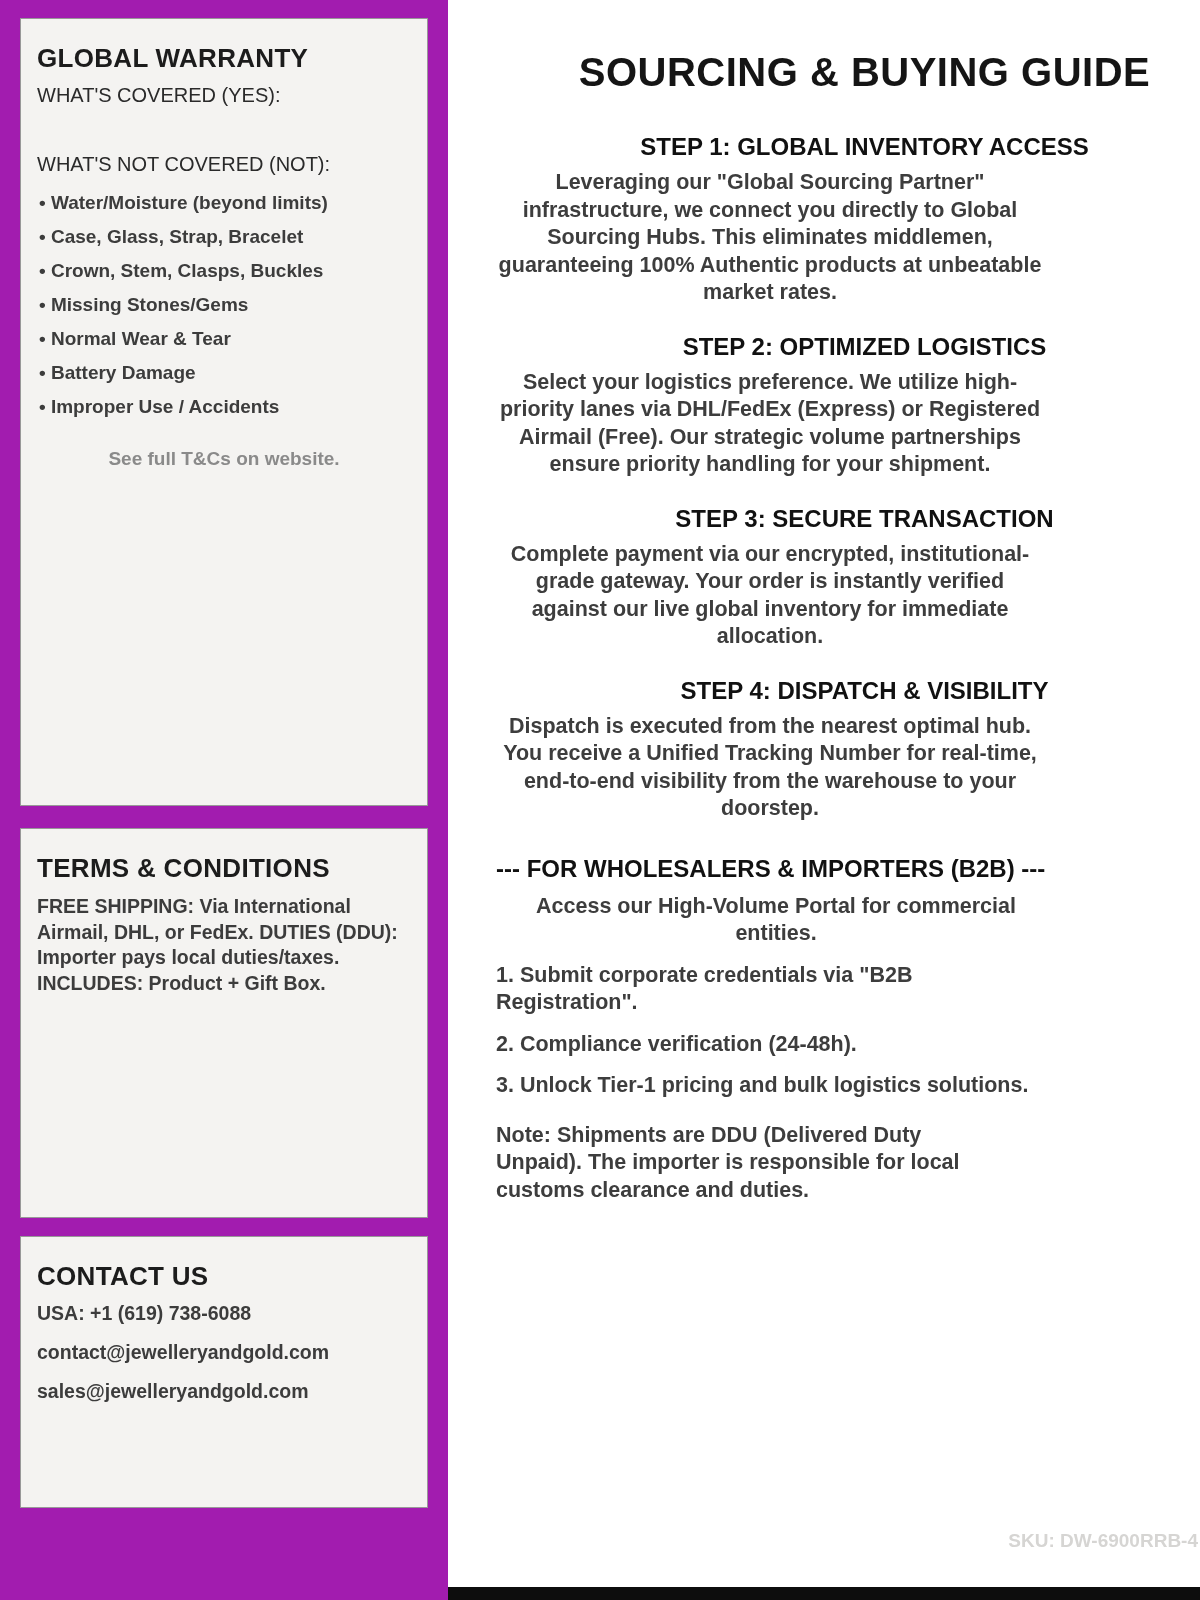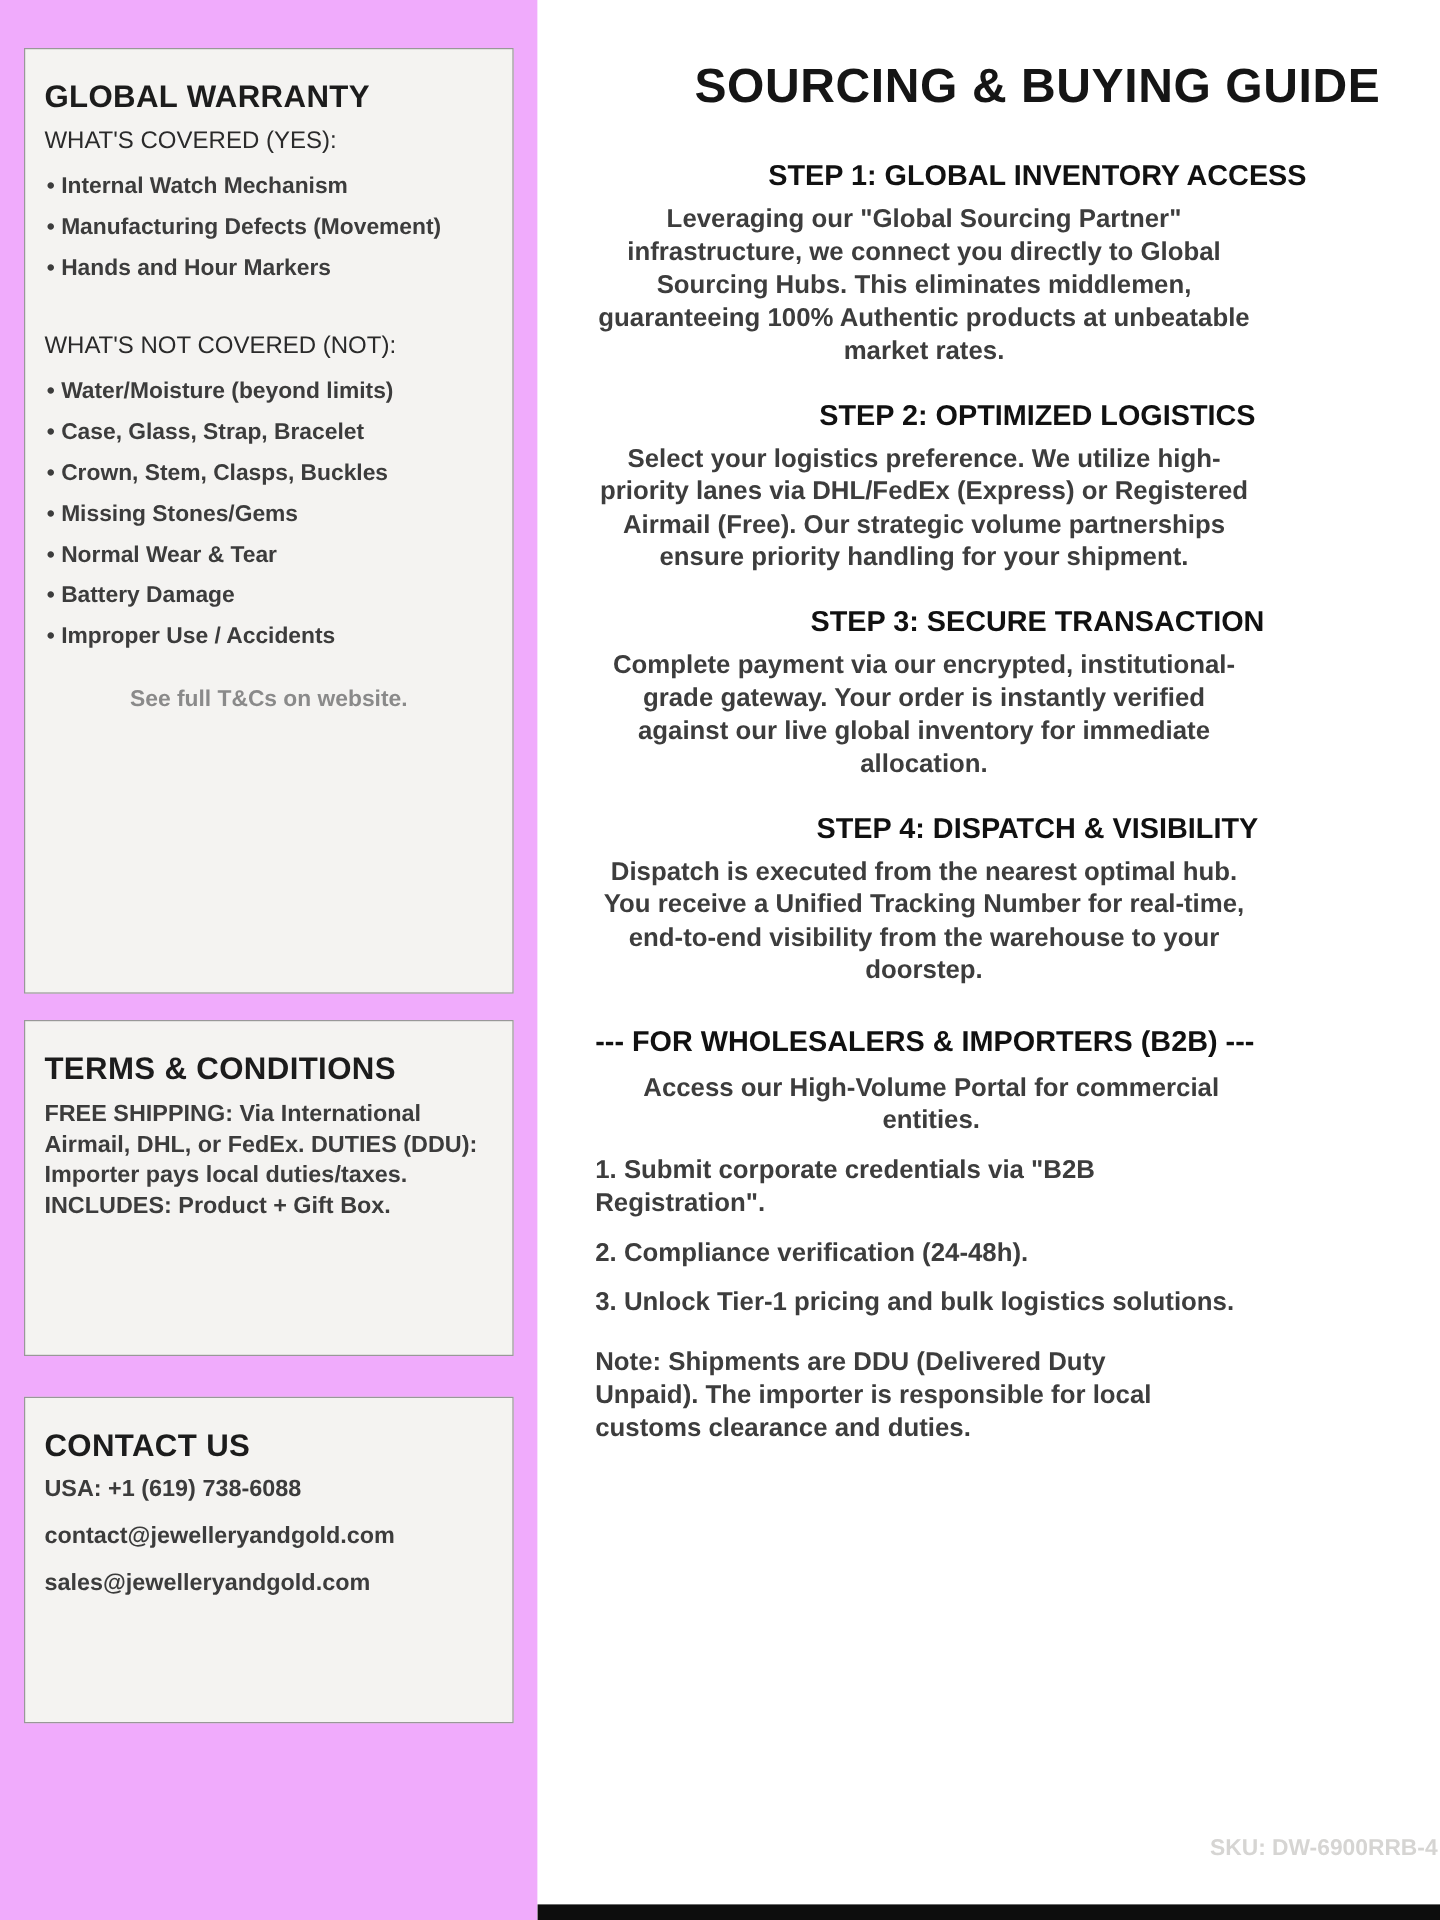--- a/index.html
+++ b/index.html
@@ -12,30 +12,30 @@
     height: 1600px;
     background: #ffffff;
     overflow: hidden;
   }
 
   
   .sidebar {
     position: absolute;
     left: 0; top: 0;
     width: 448px; height: 1600px;
-    background: #f0abfc;
-    padding: 40px 20px 0 20px;
+    background: #a21caf;
+    padding: 18px 20px 0 20px;
   }
   .panel {
     background: #f4f3f1;
     border: 1px solid #989898;
     padding: 24px 16px;
   }
   .panel-warranty { height: 788px; margin-bottom: 22px; }
-  .panel-terms    { height: 280px; margin-bottom: 34px; }
+  .panel-terms    { height: 390px; margin-bottom: 18px; }
   .panel-contact  { height: 272px; }
 
   .panel h2 {
     font-size: 26px;
     font-weight: 800;
     color: #1c1c1c;
     letter-spacing: 0.3px;
     margin-bottom: 10px;
   }
   .sub-title {
@@ -142,25 +142,20 @@
 </head>
 <body>
 
 <div class="page">
 
   <div class="sidebar">
 
     <div class="panel panel-warranty">
       <h2>GLOBAL WARRANTY</h2>
       <div class="sub-title">WHAT'S COVERED (YES):</div>
-      <ul class="bullet-list">
-        <li>Internal Watch Mechanism</li>
-        <li>Manufacturing Defects (Movement)</li>
-        <li>Hands and Hour Markers</li>
-      </ul>
       <div class="gap"></div>
       <div class="sub-title">WHAT'S NOT COVERED (NOT):</div>
       <ul class="bullet-list">
         <li>Water/Moisture (beyond limits)</li>
         <li>Case, Glass, Strap, Bracelet</li>
         <li>Crown, Stem, Clasps, Buckles</li>
         <li>Missing Stones/Gems</li>
         <li>Normal Wear &amp; Tear</li>
         <li>Battery Damage</li>
         <li>Improper Use / Accidents</li>

